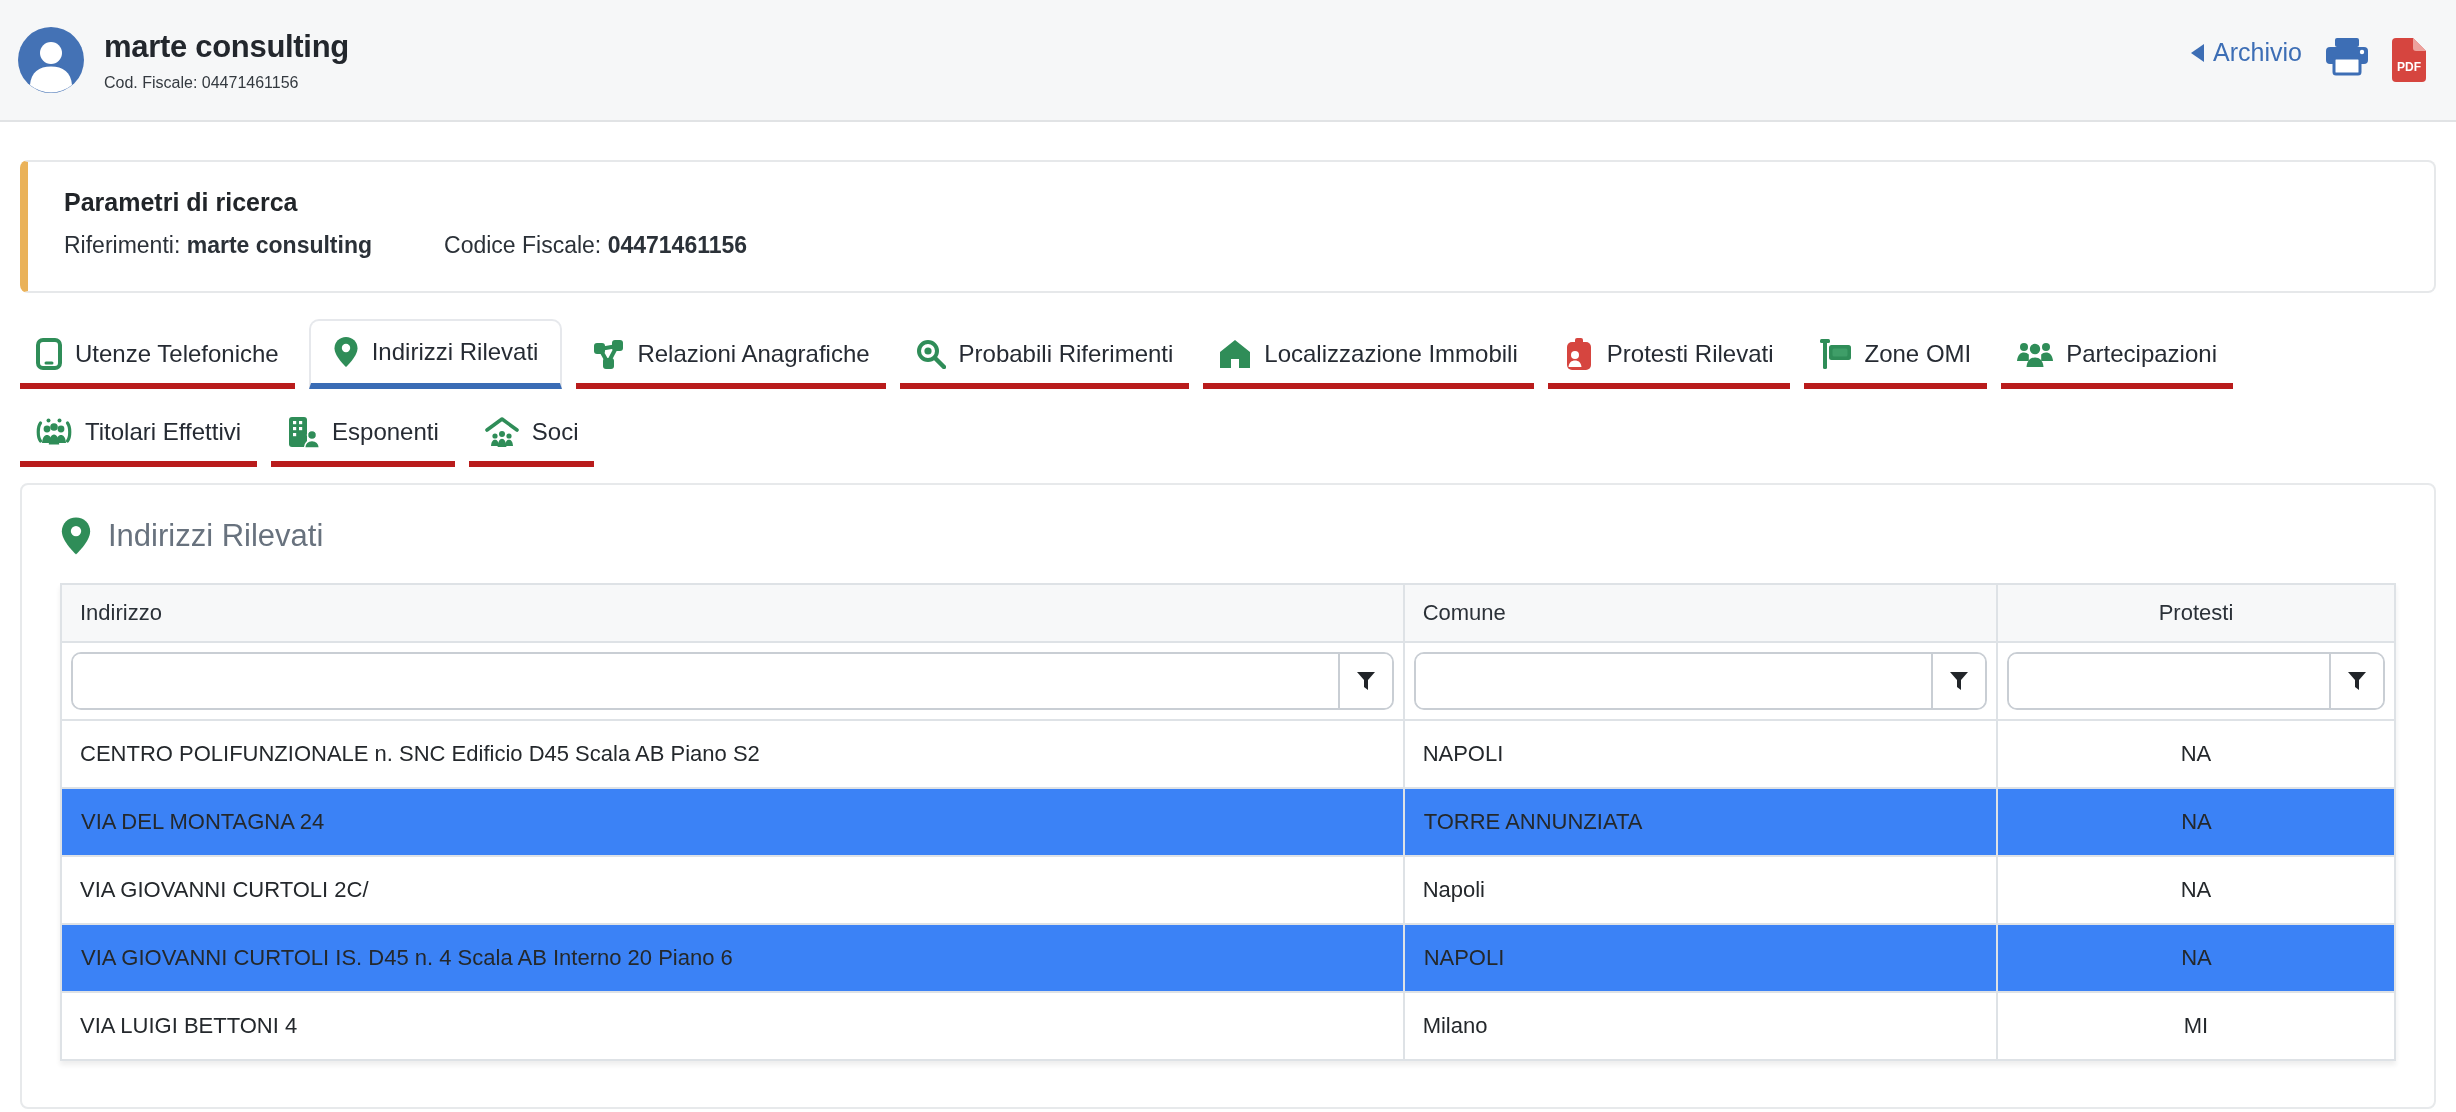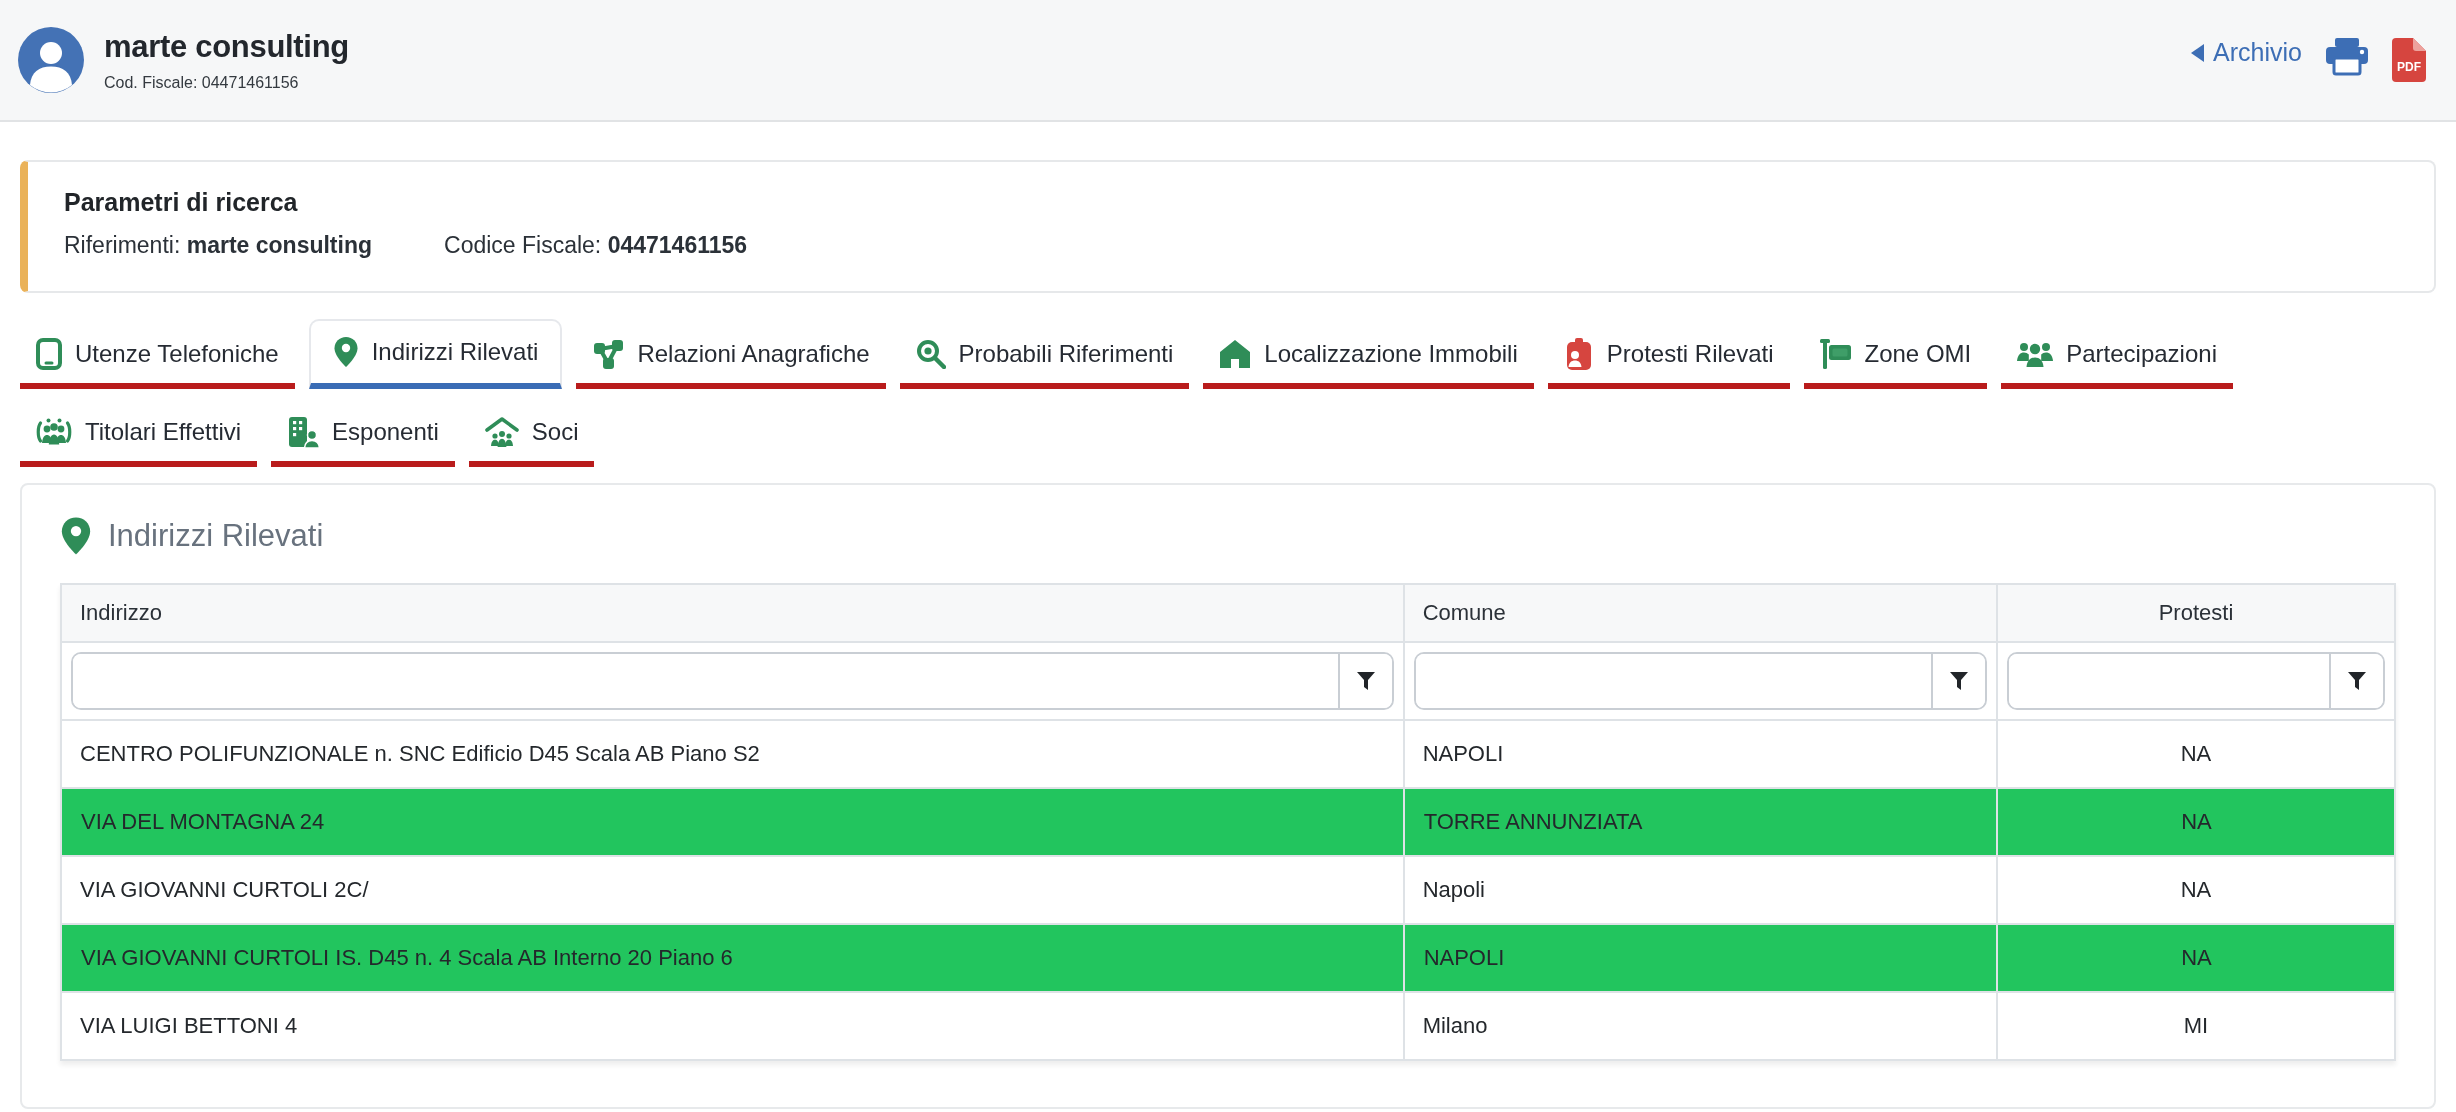--- a/index.html
+++ b/index.html
@@ -37,21 +37,21 @@
   
   .panel { margin:16px 20px 0; border:2px solid #e7e9eb; border-radius:8px;
            padding:30px 38px 46px; background:#fff; }
   .panel-heading { display:flex; align-items:center; gap:16px; font-size:31px; color:#68727e; margin-bottom:26px; }
 
   table.addr { width:100%; border-collapse:collapse; font-size:22px; box-shadow:0 4px 5px rgba(0,0,0,0.07); }
   table.addr th { background:#f7f8f9; font-weight:400; text-align:left; color:#2b3138;
                   padding:15px 18px; border:2px solid #dee2e6;margin-top:28px; }
   table.addr th.center, table.addr td.center { text-align:center; }
   table.addr td { padding:20px 18px; border:2px solid #dee2e6; color:#24282c; background:#fff; }
-  table.addr tr.striped td { background:#22c55e;padding-left:19px; }
+  table.addr tr.striped td { background:#3b82f6;padding-left:19px; }
   table.addr td.filter-cell { padding:9px 9px; background:#fff; }
   .filter-box { display:flex; align-items:stretch; border:2px solid #c9ced4; border-radius:10px;
                 height:58px; background:#fff; overflow:hidden; }
   .filter-box input { flex:1; min-width:0; border:none; outline:none; font-size:22px; padding:0 16px;
                       font-family:"Liberation Sans", sans-serif; }
   .funnel-btn { width:54px; border-left:2px solid #c9ced4; display:flex; align-items:center;
                 justify-content:center; cursor:pointer; background:#fff; }
 
   .col-indirizzo { width:60.8%; }
   .col-comune { width:26.1%; }

